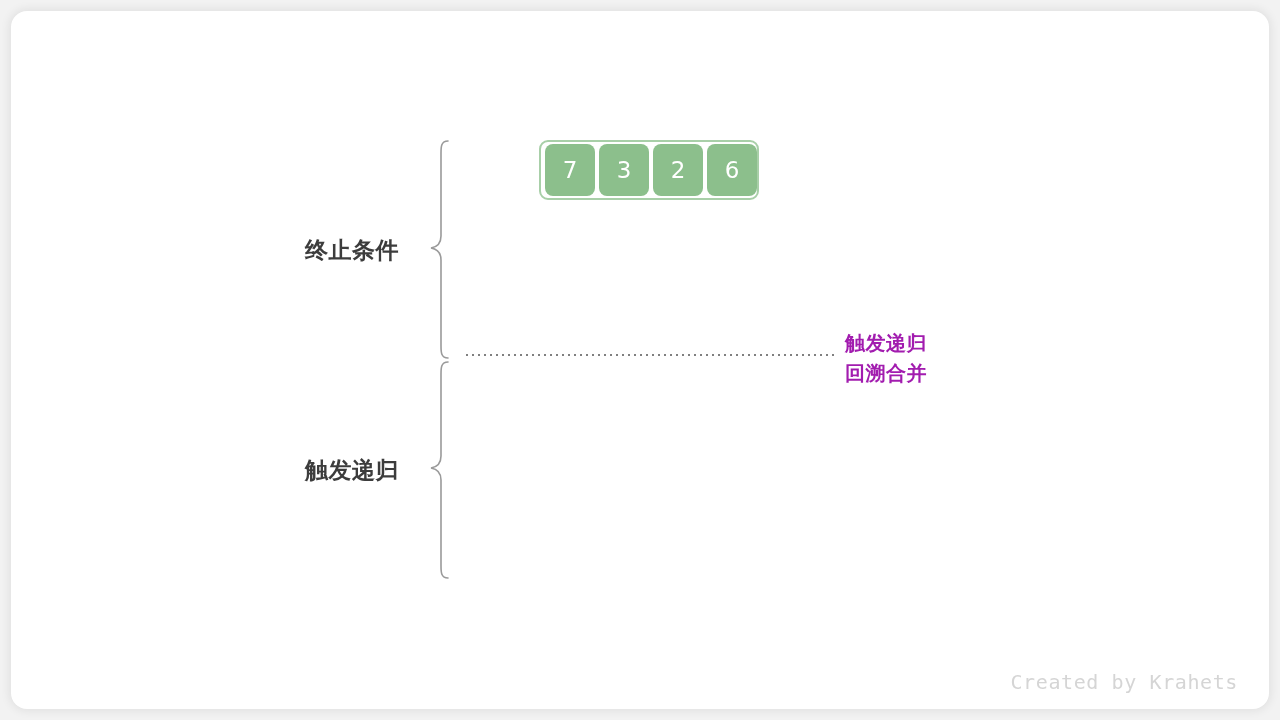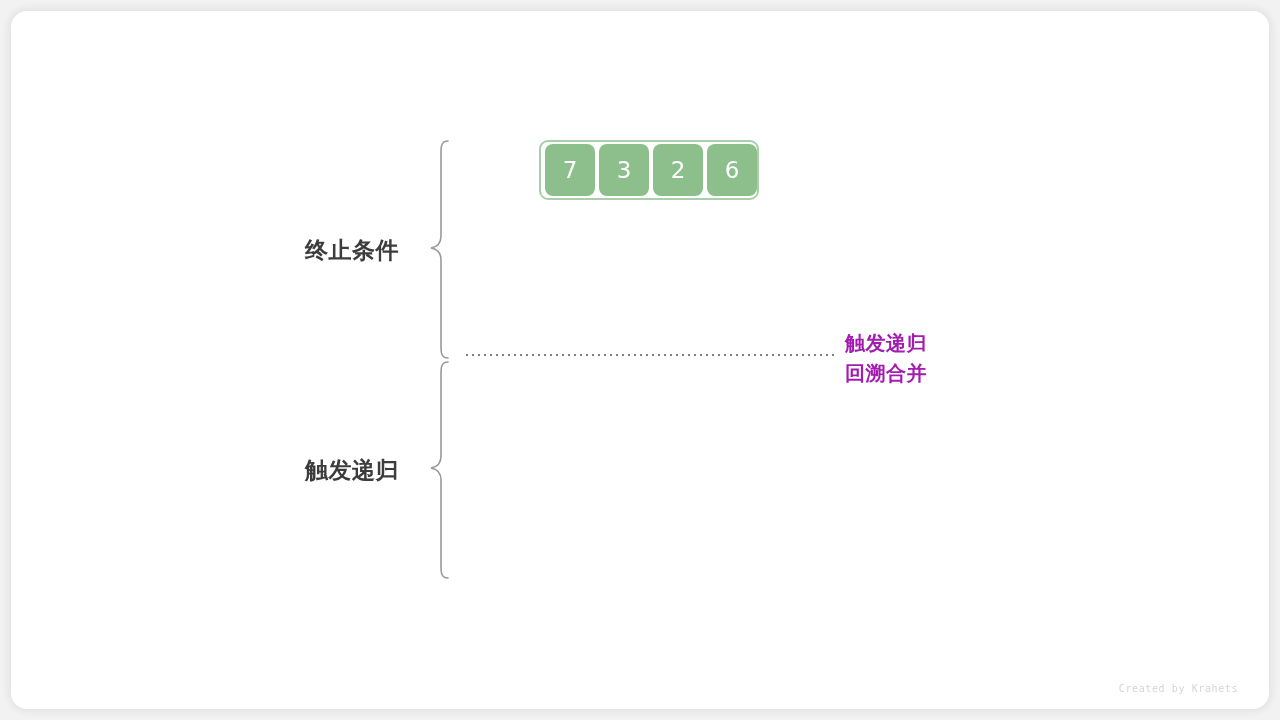--- a/index.html
+++ b/index.html
@@ -98,21 +98,21 @@
     letter-spacing: 0.5px;
     font-family: "DejaVu Sans", "Liberation Sans", sans-serif;
   }
 
   
   #watermark {
     position: absolute;
     right: 42px;
     bottom: 26px;
     font-family: "DejaVu Sans Mono", "Liberation Mono", monospace;
-    font-size: 10px;
+    font-size: 20px;
     color: #d5d5d5;
     letter-spacing: 0.6px;
     white-space: nowrap;
   }
 </style>
 </head>
 <body>
 
 <div id="page">
 

